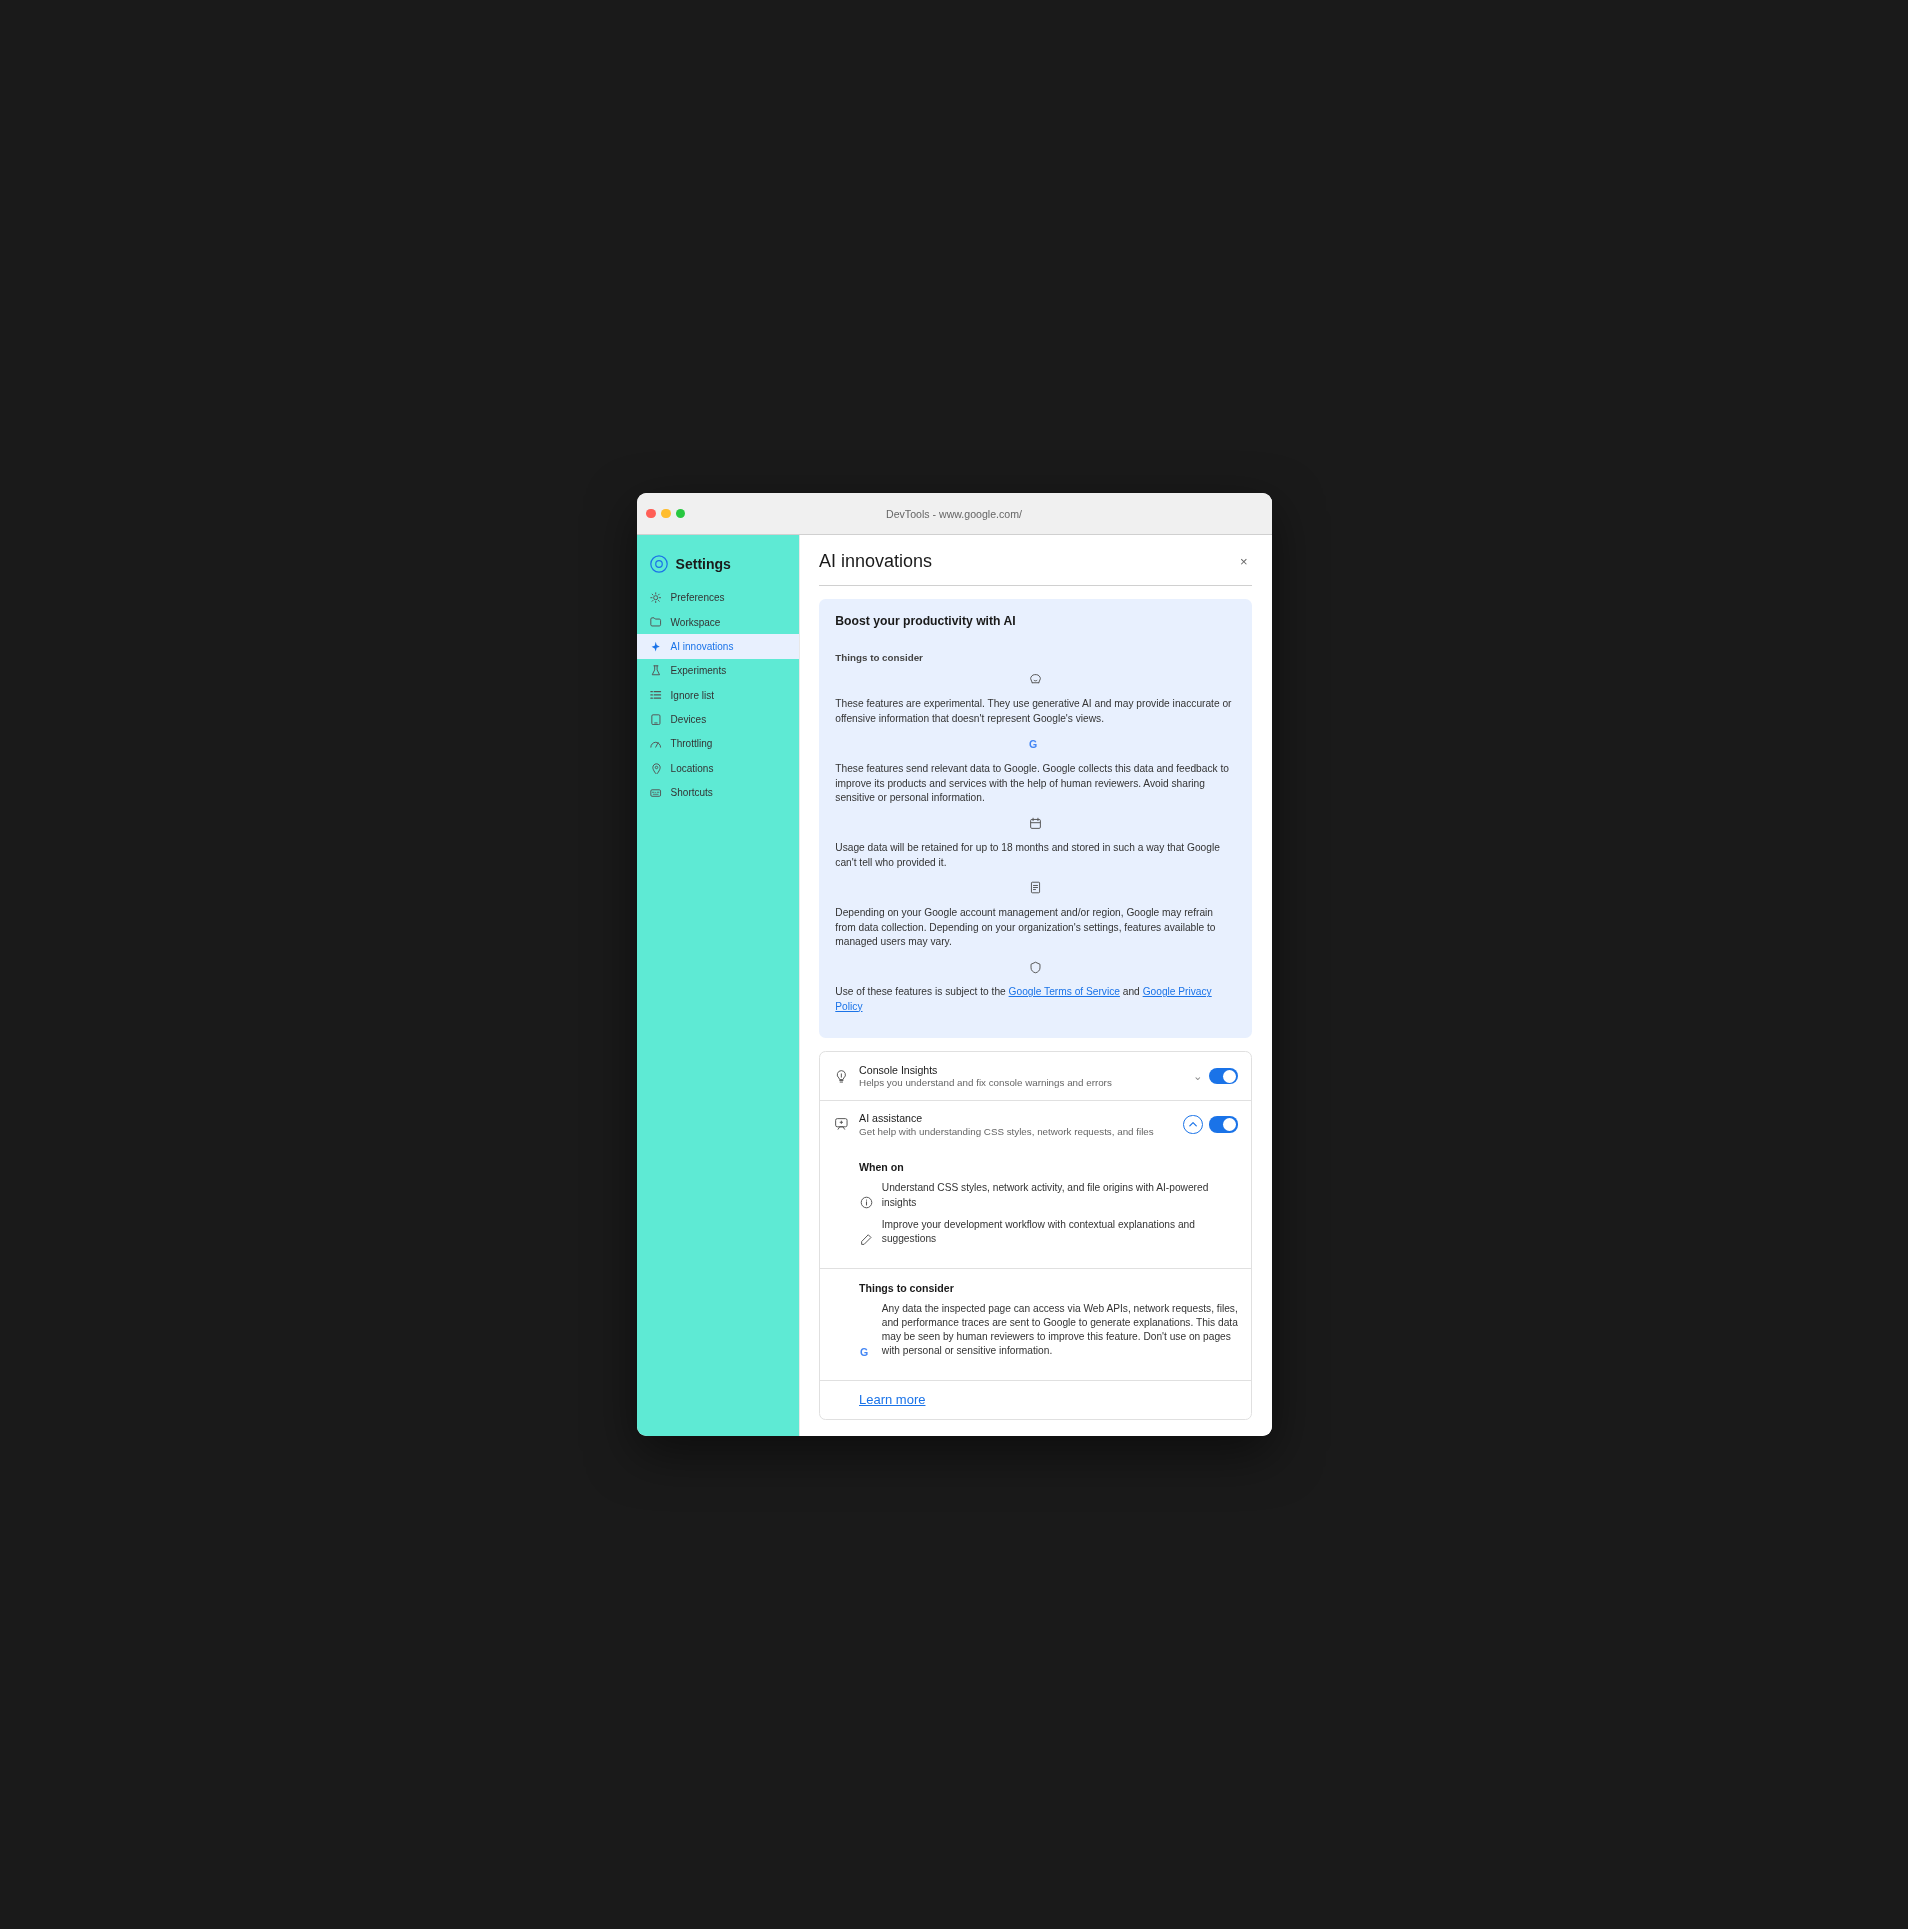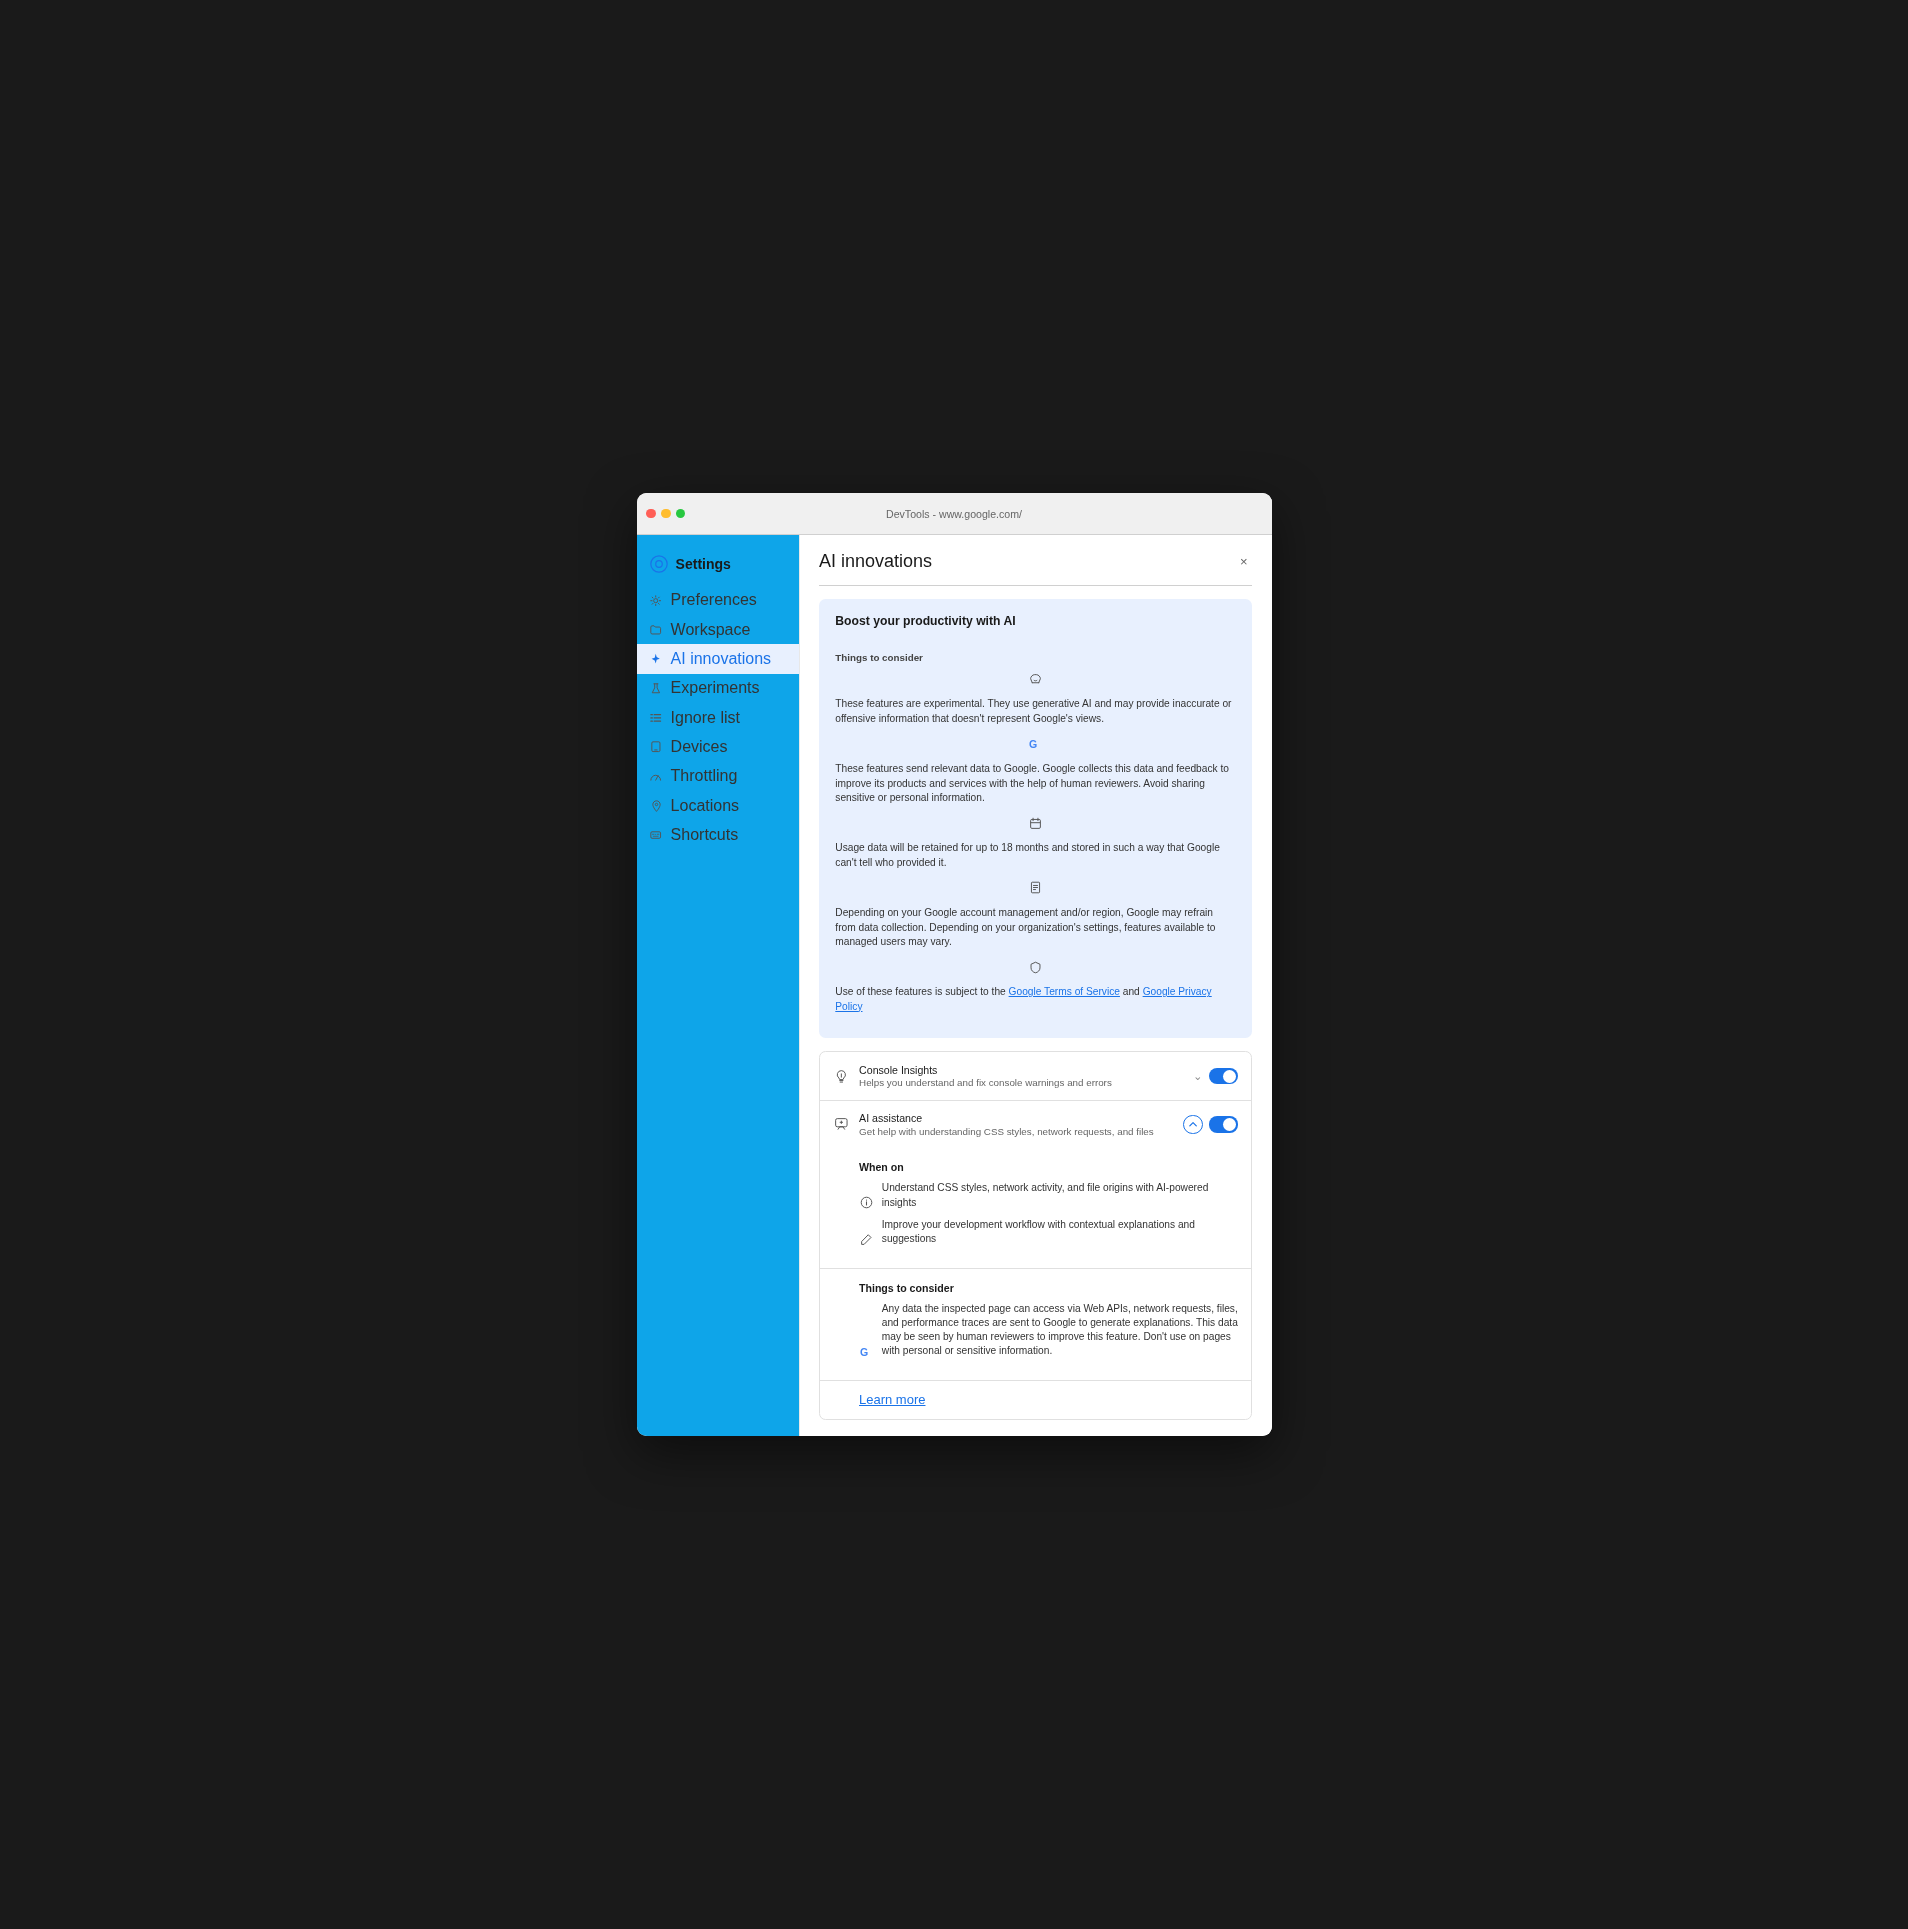--- a/index.html
+++ b/index.html
@@ -46,21 +46,21 @@
       font-size: 10.6px;
       color: #666;
       font-weight: 400;
     }
     .content {
       display: flex;
       height: calc(100% - 31px);
     }
     .sidebar {
       width: 163px;
-      background: #0ea5e9;
+      background: #5eead4;
       padding: 13px 0;
       border-right: 0.8px solid #e8e8e8;
       min-height: 554px;
     }
     .sidebar-header {
       display: flex;
       align-items: center;
       gap: 8.1px;
       padding: 6.5px 13px 13px;
     }
@@ -68,21 +68,21 @@
       font-size: 14px;
       font-weight: 600;
       color: #1a1a1a;
     }
     .sidebar-item {
       display: flex;
       align-items: center;
       gap: 8.1px;
       padding: 5.7px 13px;
       cursor: pointer;
-      font-size: 16px;
+      font-size: 10px;
       color: #333;
       border-radius: 0;
     }
     .sidebar-item.active {
       background: #e8f0fe;
       color: #1a73e8;
     }
     .sidebar-item .item-icon {
       width: 13px;
       height: 13px;

